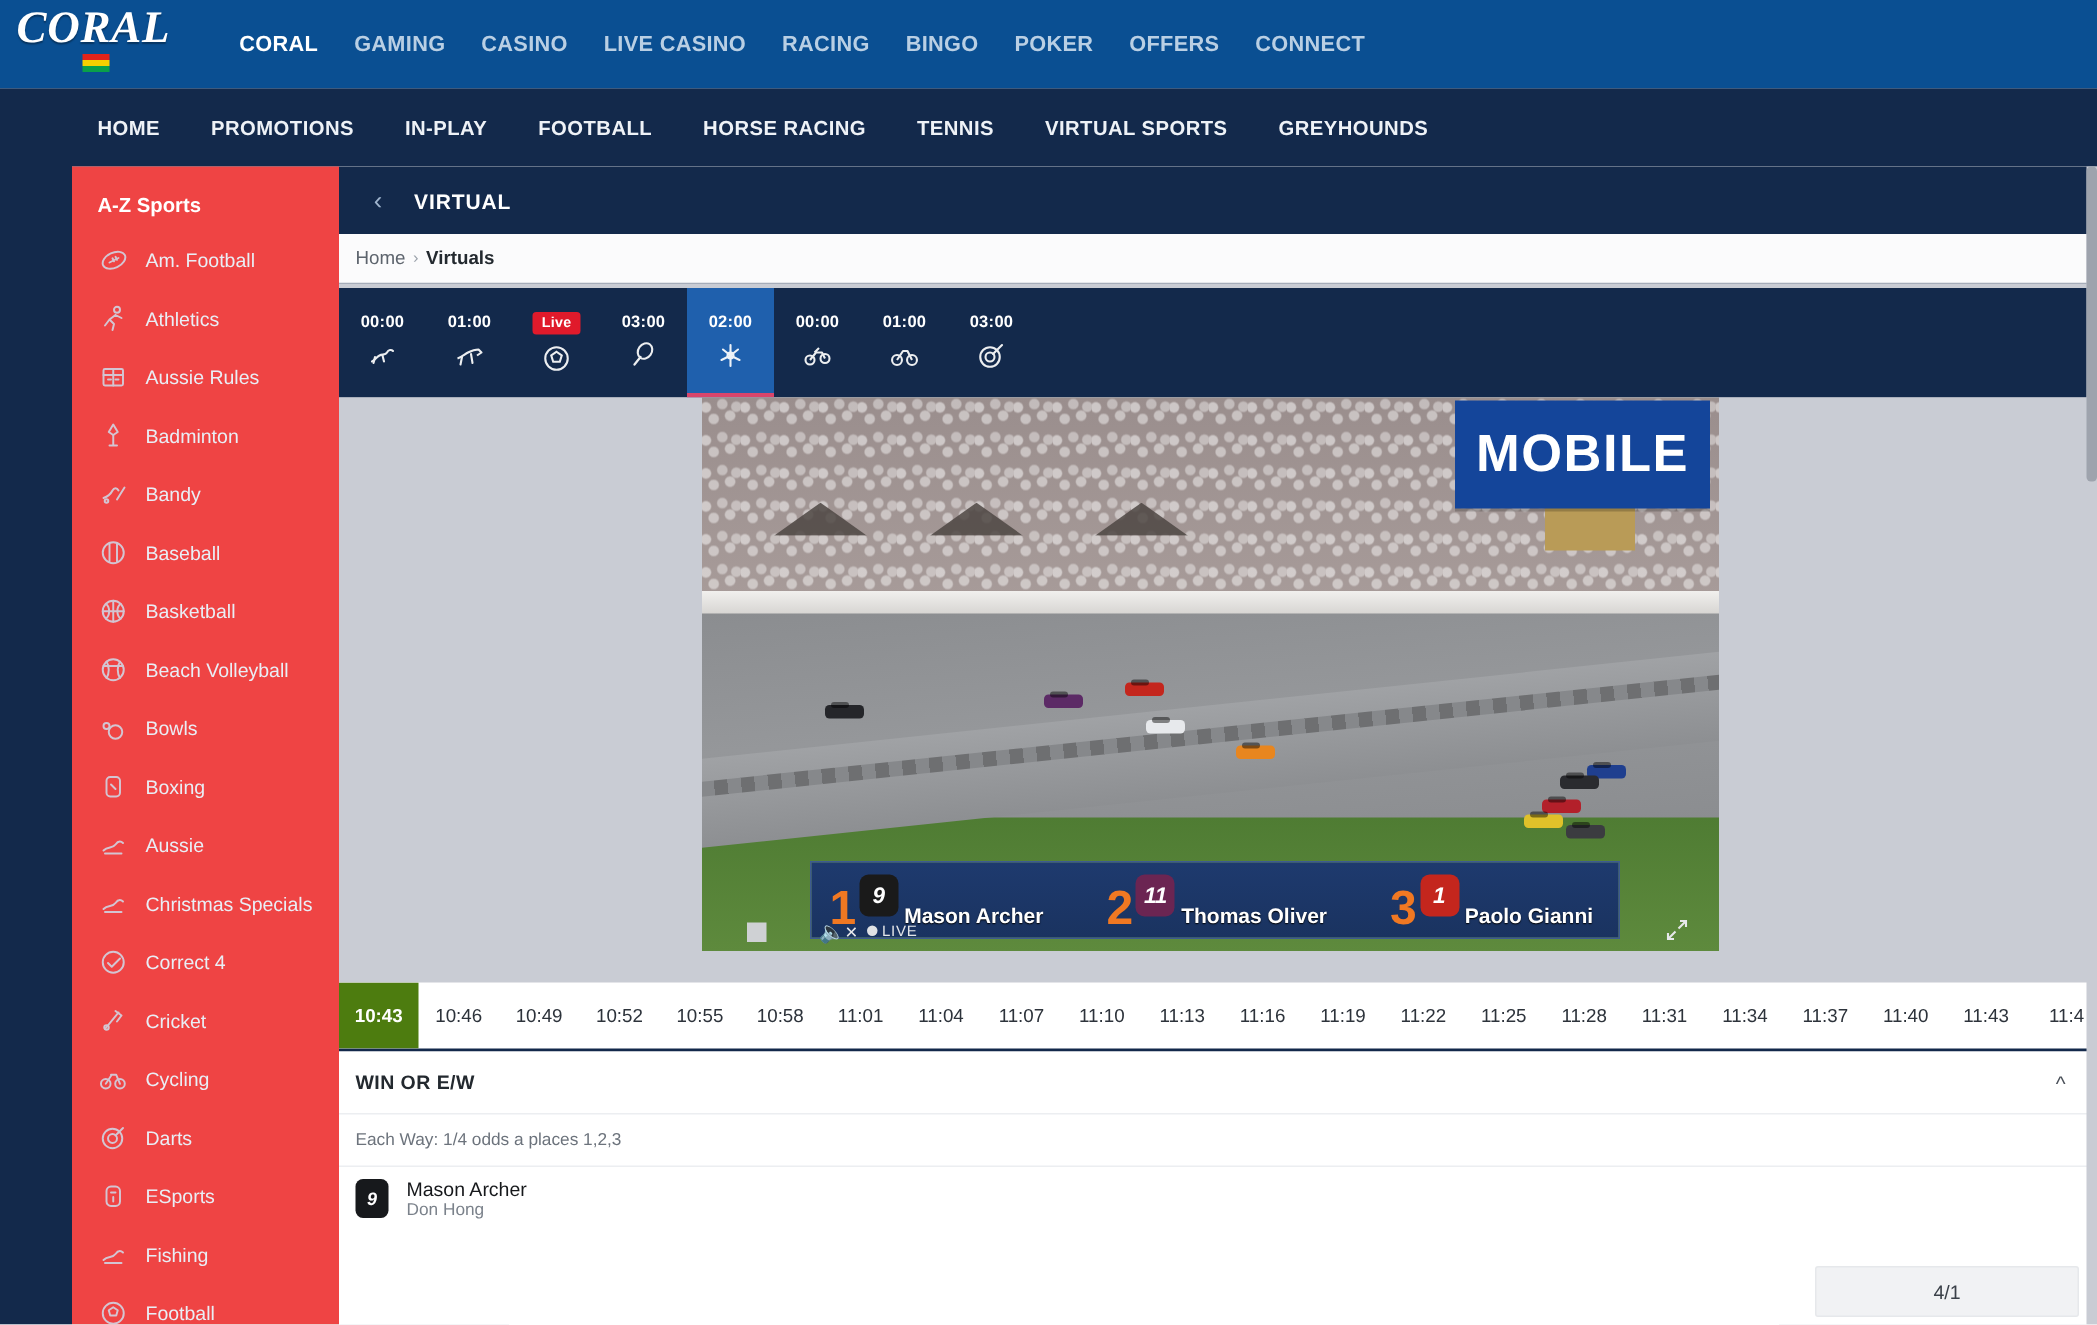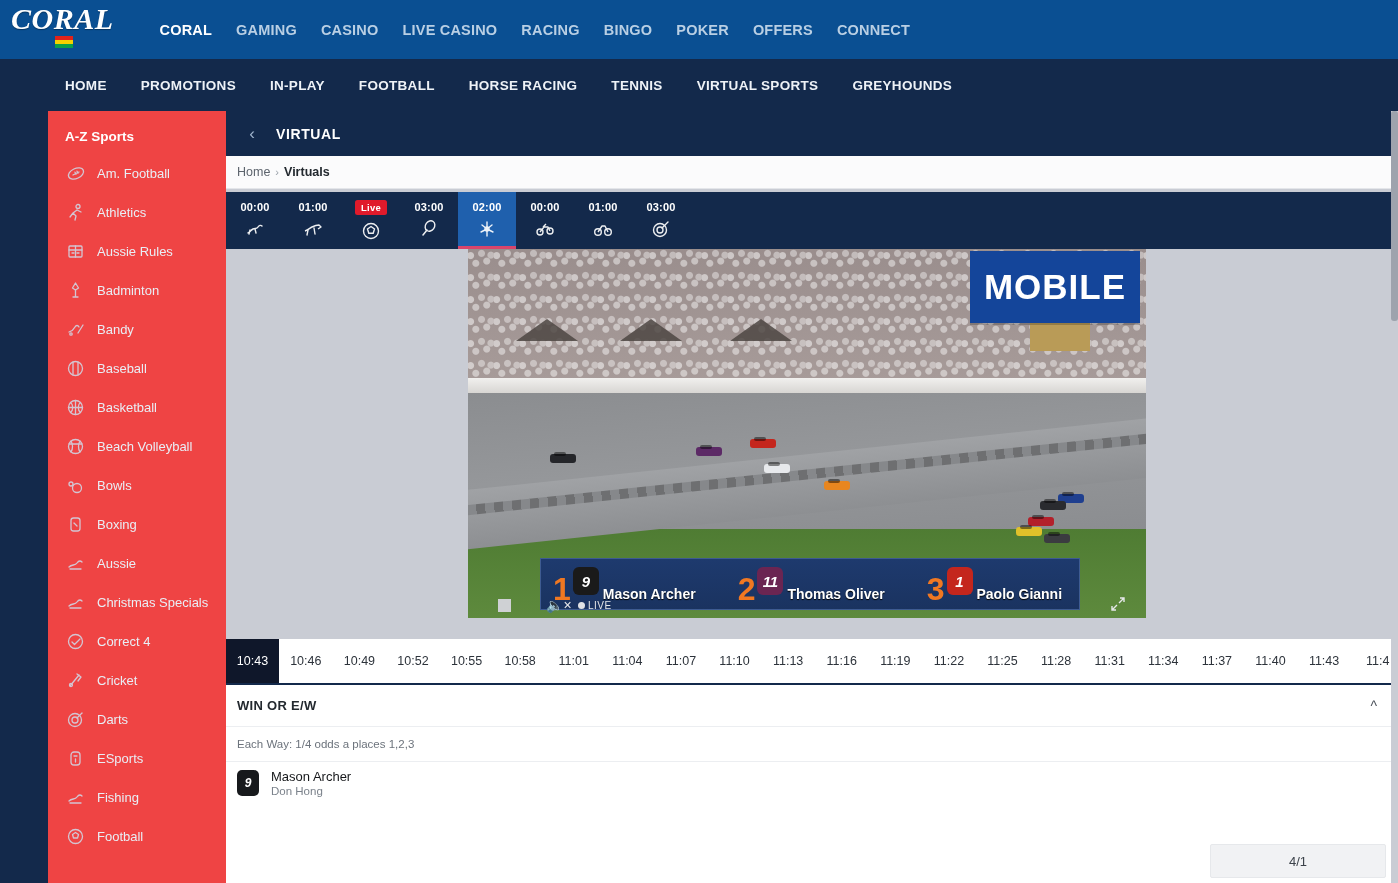--- a/index.html
+++ b/index.html
@@ -75,21 +75,21 @@
   .crumbs {
     height:33px; background:#fbfbfc; border-bottom:1px solid #e4e6ea;
     display:flex; align-items:center; padding-left:11px; font-size:12.5px;
   }
   .crumbs .c0 { color:#5d646d; }
   .crumbs .sep { color:#9aa1aa; margin:0 5px; font-size:11px; }
   .crumbs .c1 { color:#23292f; font-weight:bold; }
 
   
   .event-tabs {
-    height:60px; background:#13294b; display:flex; align-items:stretch;
+    height:76px; background:#13294b; display:flex; align-items:stretch;
     border-top:3px solid #c9ccd4;
   }
   .ev-tab {
     width:58px; display:flex; flex-direction:column; align-items:center; justify-content:center;
     gap:5px; cursor:pointer; position:relative;
   }
   .ev-tab .ev-time { color:#ffffff; font-size:11px; font-weight:bold; letter-spacing:.2px; }
   .ev-tab .ev-live {
     background:#e01a2b; color:#fff; font-size:9.5px; font-weight:bold;
     padding:2px 6px; border-radius:2.5px; letter-spacing:.2px;
@@ -193,21 +193,21 @@
   
   .time-strip {
     height:46px; background:#ffffff; border-bottom:2px solid #13294b;
     display:flex; align-items:stretch; overflow:hidden;
   }
   .t-item {
     min-width:53.6px; display:flex; align-items:center; justify-content:center;
     font-size:12.5px; color:#2d333b; cursor:pointer; white-space:nowrap;
   }
   .t-item.active {
-    background:#0f172a; color:#ffffff; font-weight:normal; position:relative; min-width:53px;
+    background:#4d7c0f; color:#ffffff; font-weight:bold; position:relative; min-width:53px;
   }
   .t-item.active:after {
     content:""; position:absolute; bottom:-9px; left:50%; margin-left:-5px;
     width:0;height:0;border-left:5px solid transparent;border-right:5px solid transparent;
     border-top:7px solid #13294b;
   }
 
   
   .market-head {
     height:42px; display:flex; align-items:center; justify-content:space-between;
@@ -401,20 +401,30 @@
         </div>
         <div class="side-item">
           <span class="side-ico">
             <svg viewBox="0 0 21 21">
               <path d="M5 16l9-11" fill="none" stroke="#cfdceb" stroke-width="1.3" stroke-linecap="round" stroke-linejoin="round"></path>
               <circle cx="6" cy="15" r="1.5" fill="none" stroke="#cfdceb" stroke-width="1.3" stroke-linecap="round" stroke-linejoin="round"></circle>
               <path d="M12 4l4 3-3 4" fill="none" stroke="#cfdceb" stroke-width="1.3" stroke-linecap="round" stroke-linejoin="round"></path>
             </svg>
           </span>
           <span class="side-label">Cricket</span>
+        </div>
+        <div class="side-item">
+          <span class="side-ico">
+            <svg viewBox="0 0 21 21">
+              <circle cx="5.5" cy="13.5" r="3.2" fill="none" stroke="#cfdceb" stroke-width="1.3" stroke-linecap="round" stroke-linejoin="round"></circle>
+              <circle cx="15" cy="13.5" r="3.2" fill="none" stroke="#cfdceb" stroke-width="1.3" stroke-linecap="round" stroke-linejoin="round"></circle>
+              <path d="M5.5 13.5l4-6h3l2.5 6M9 7.5h3" fill="none" stroke="#cfdceb" stroke-width="1.3" stroke-linecap="round" stroke-linejoin="round"></path>
+            </svg>
+          </span>
+          <span class="side-label">Cycling</span>
         </div>
         <div class="side-item">
           <span class="side-ico">
             <svg viewBox="0 0 21 21">
               <circle cx="10" cy="11" r="6.5" fill="none" stroke="#cfdceb" stroke-width="1.3" stroke-linecap="round" stroke-linejoin="round"></circle>
               <circle cx="10" cy="11" r="3" fill="none" stroke="#cfdceb" stroke-width="1.3" stroke-linecap="round" stroke-linejoin="round"></circle>
               <path d="M12 9l5-5" fill="none" stroke="#cfdceb" stroke-width="1.3" stroke-linecap="round" stroke-linejoin="round"></path>
             </svg>
           </span>
           <span class="side-label">Darts</span>

